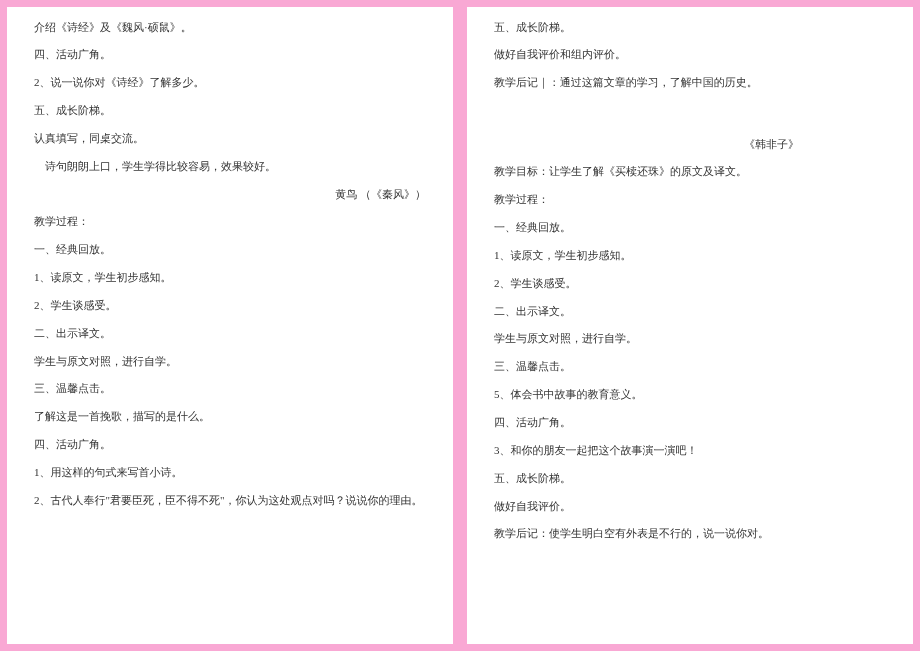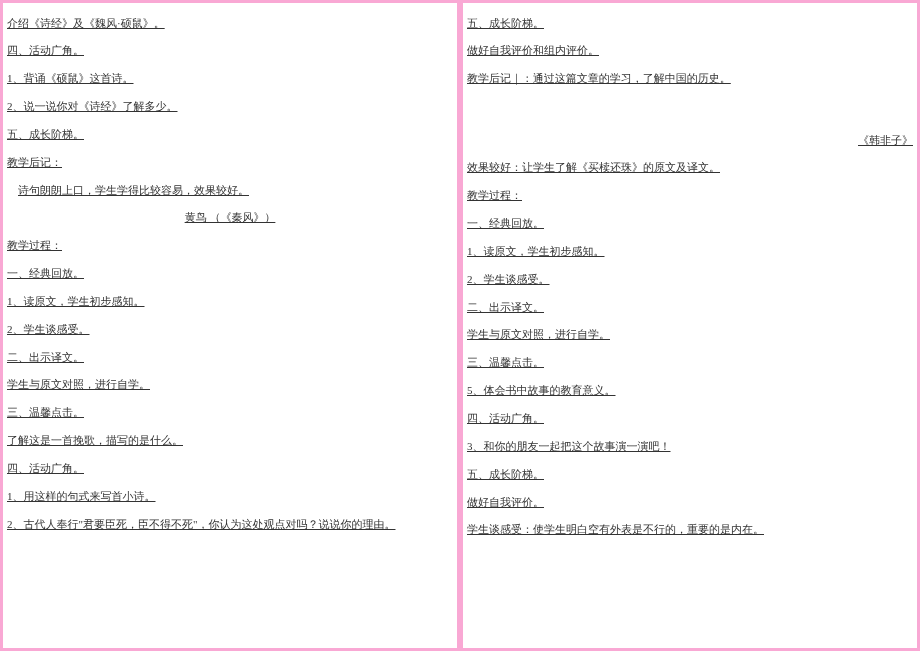--- a/index.html
+++ b/index.html
@@ -10,71 +10,69 @@
     font-family: "SimSun", "宋体", serif;
     font-size: 11px;
     color: #333333;
     display: flex;
     flex-direction: row;
     overflow: hidden;
   }
   .page {
     width: 50%;
     height: 100%;
-    border: 3px solid #f9a8d4;
-    padding: 6px 4px;
+    border: 7px solid #f9a8d4;
+    padding: 6px 27px;
     display: flex;
     flex-direction: column;
-    text-decoration: underline;
   }
   .line {
     margin: 6.5px 0;
     line-height: 1.35;
   }
   .indent { padding-left: 1em; }
-  .center { text-align: center; }
-  .right-ish { text-align: right; padding-left: 250px; margin-top: 40px; }
+  .center { text-align: right; }
+  .right-ish { text-align: left; padding-left: 250px; margin-top: 40px; }
 </style>
 </head>
 <body>
 
 <div class="page">
   <div class="line">介绍《诗经》及《魏风·硕鼠》。</div>
   <div class="line">四、活动广角。</div>
-  <div class="line">1、背诵《硕鼠》这首诗。</div>
   <div class="line">2、说一说你对《诗经》了解多少。</div>
   <div class="line">五、成长阶梯。</div>
-  <div class="line">教学后记：</div>
+  <div class="line">认真填写，同桌交流。</div>
   <div class="line indent">诗句朗朗上口，学生学得比较容易，效果较好。</div>
   <div class="line center">黄鸟  （《秦风》）</div>
   <div class="line">教学过程：</div>
   <div class="line">一、经典回放。</div>
   <div class="line">1、读原文，学生初步感知。</div>
   <div class="line">2、学生谈感受。</div>
   <div class="line">二、出示译文。</div>
   <div class="line">学生与原文对照，进行自学。</div>
   <div class="line">三、温馨点击。</div>
   <div class="line">了解这是一首挽歌，描写的是什么。</div>
   <div class="line">四、活动广角。</div>
   <div class="line">1、用这样的句式来写首小诗。</div>
   <div class="line">2、古代人奉行"君要臣死，臣不得不死"，你认为这处观点对吗？说说你的理由。</div>
 </div>
 
 <div class="page">
   <div class="line">五、成长阶梯。</div>
   <div class="line">做好自我评价和组内评价。</div>
   <div class="line">教学后记｜：通过这篇文章的学习，了解中国的历史。</div>
   <div class="line right-ish">《韩非子》</div>
-  <div class="line">效果较好：让学生了解《买椟还珠》的原文及译文。</div>
+  <div class="line">教学目标：让学生了解《买椟还珠》的原文及译文。</div>
   <div class="line">教学过程：</div>
   <div class="line">一、经典回放。</div>
   <div class="line">1、读原文，学生初步感知。</div>
   <div class="line">2、学生谈感受。</div>
   <div class="line">二、出示译文。</div>
   <div class="line">学生与原文对照，进行自学。</div>
   <div class="line">三、温馨点击。</div>
   <div class="line">5、体会书中故事的教育意义。</div>
   <div class="line">四、活动广角。</div>
   <div class="line">3、和你的朋友一起把这个故事演一演吧！</div>
   <div class="line">五、成长阶梯。</div>
   <div class="line">做好自我评价。</div>
-  <div class="line">学生谈感受：使学生明白空有外表是不行的，重要的是内在。</div>
+  <div class="line">教学后记：使学生明白空有外表是不行的，说一说你对。</div>
 </div>
 
 </body></html>

